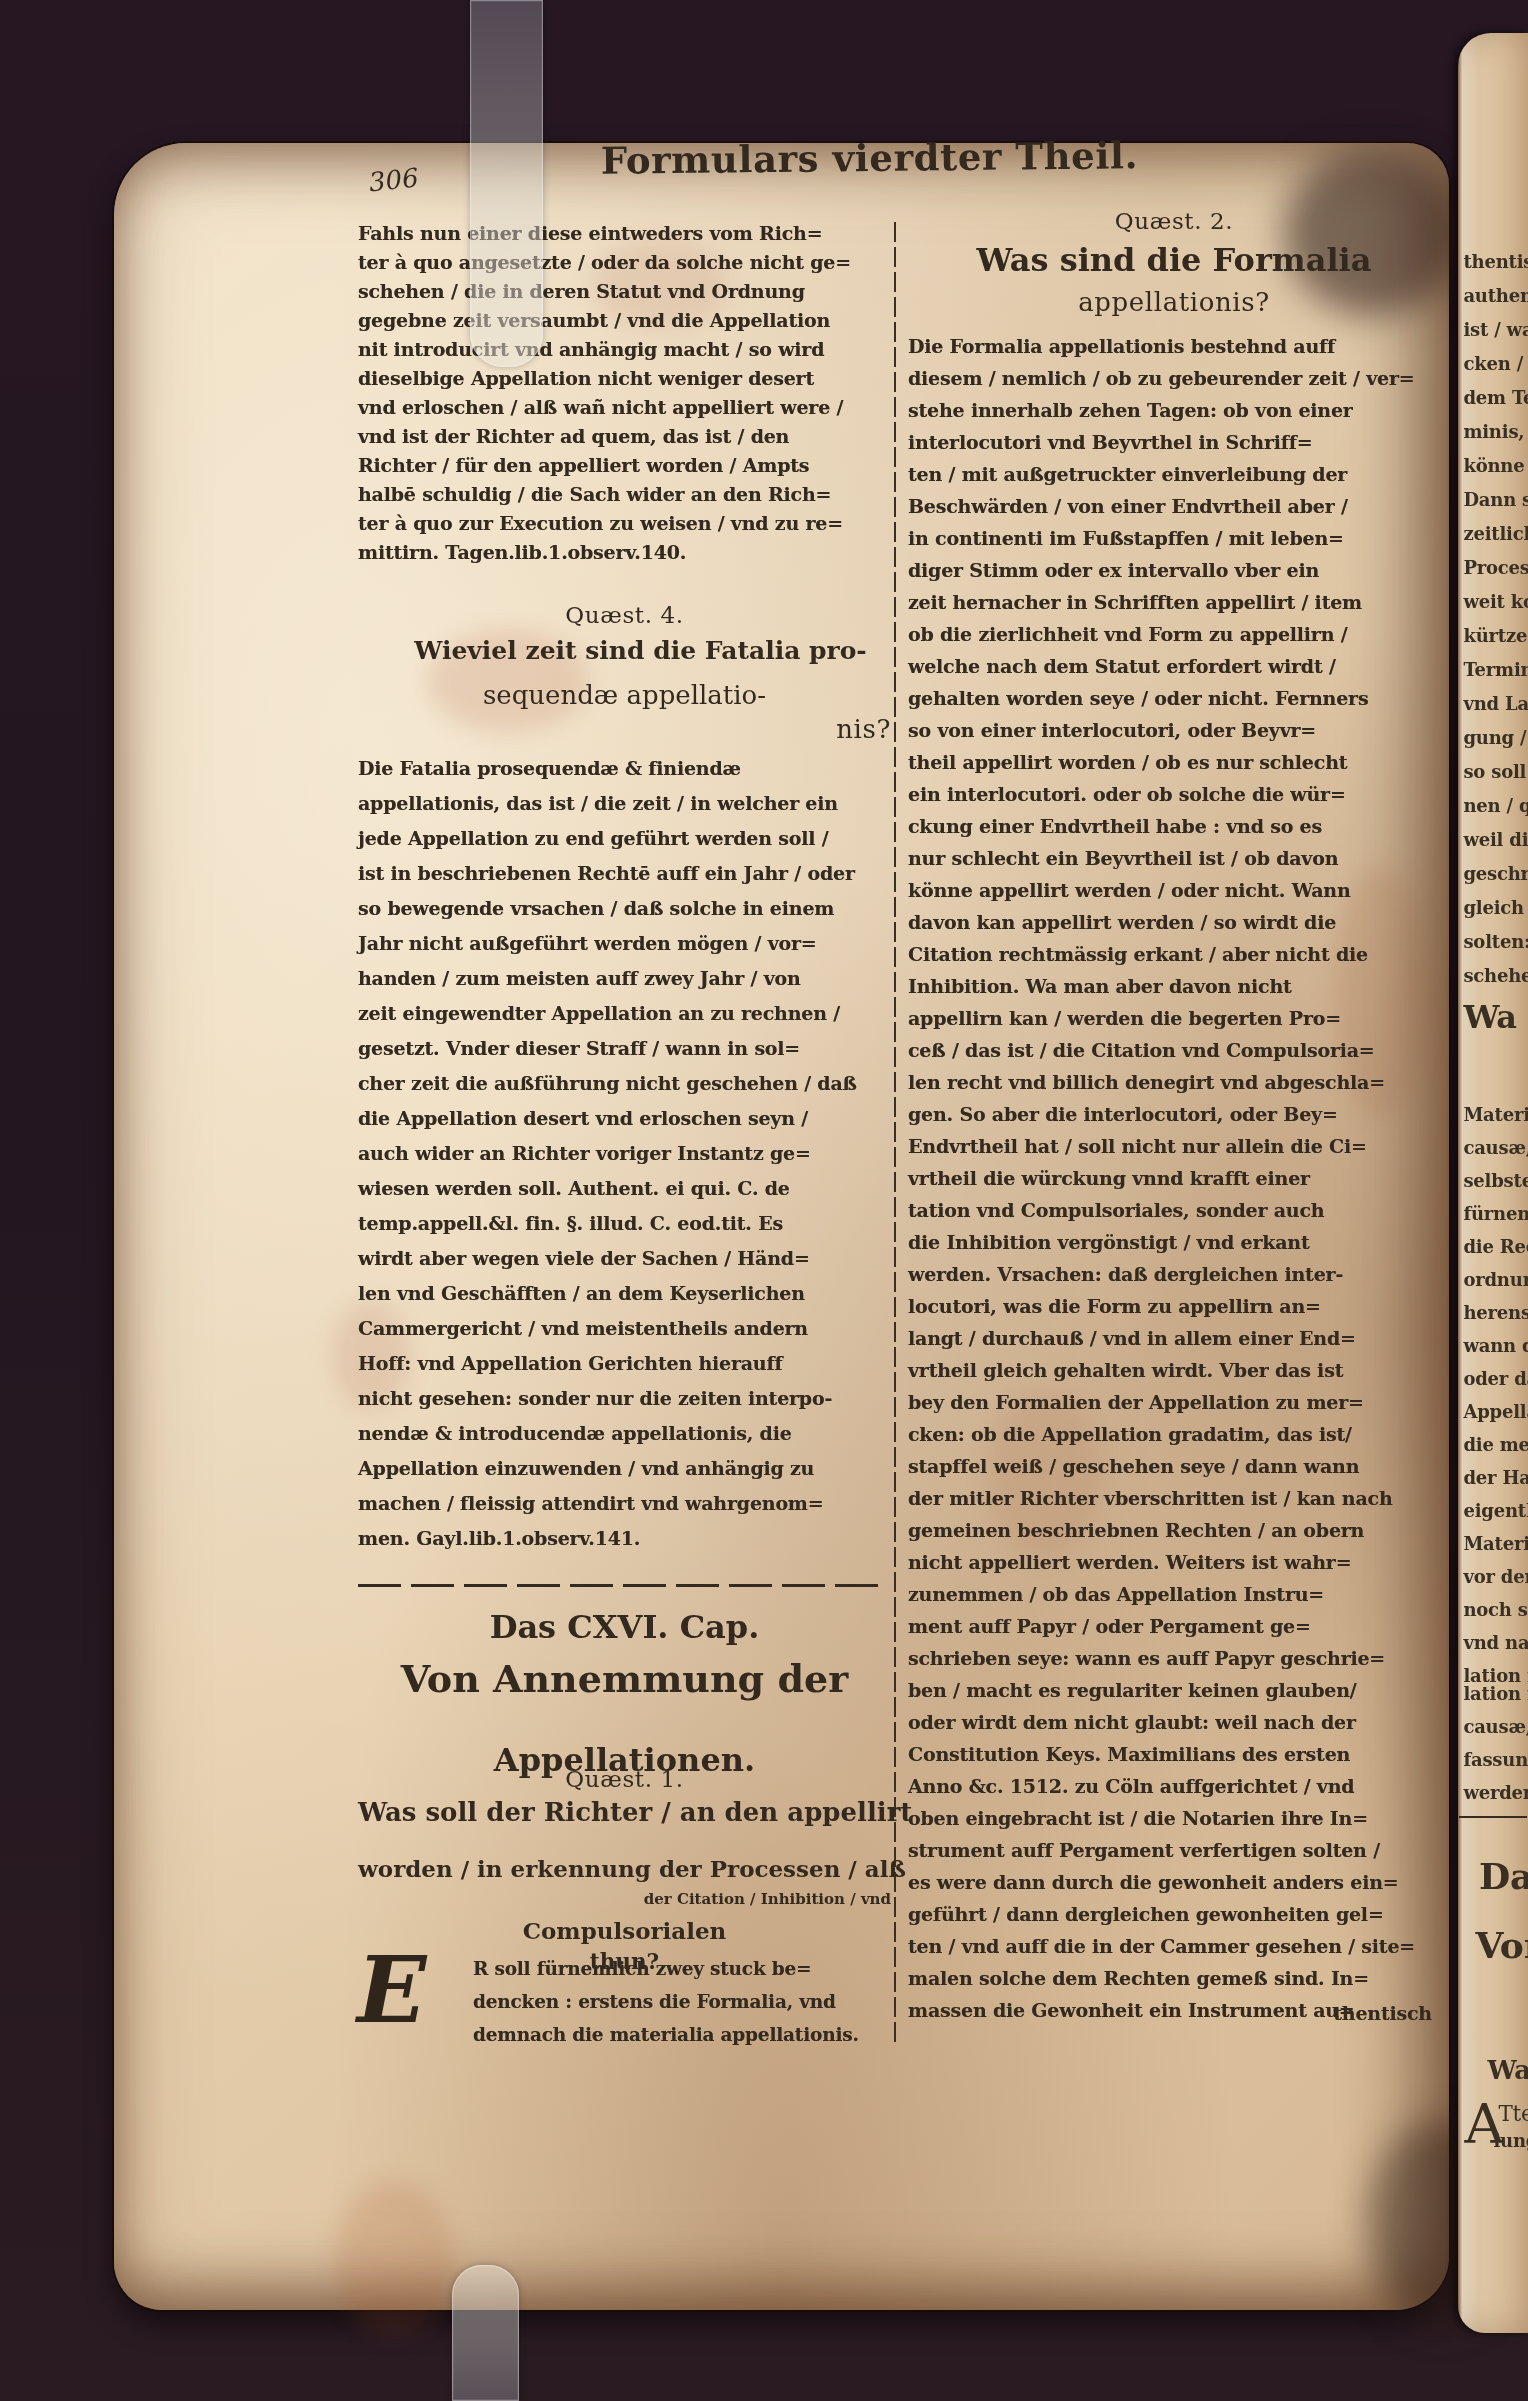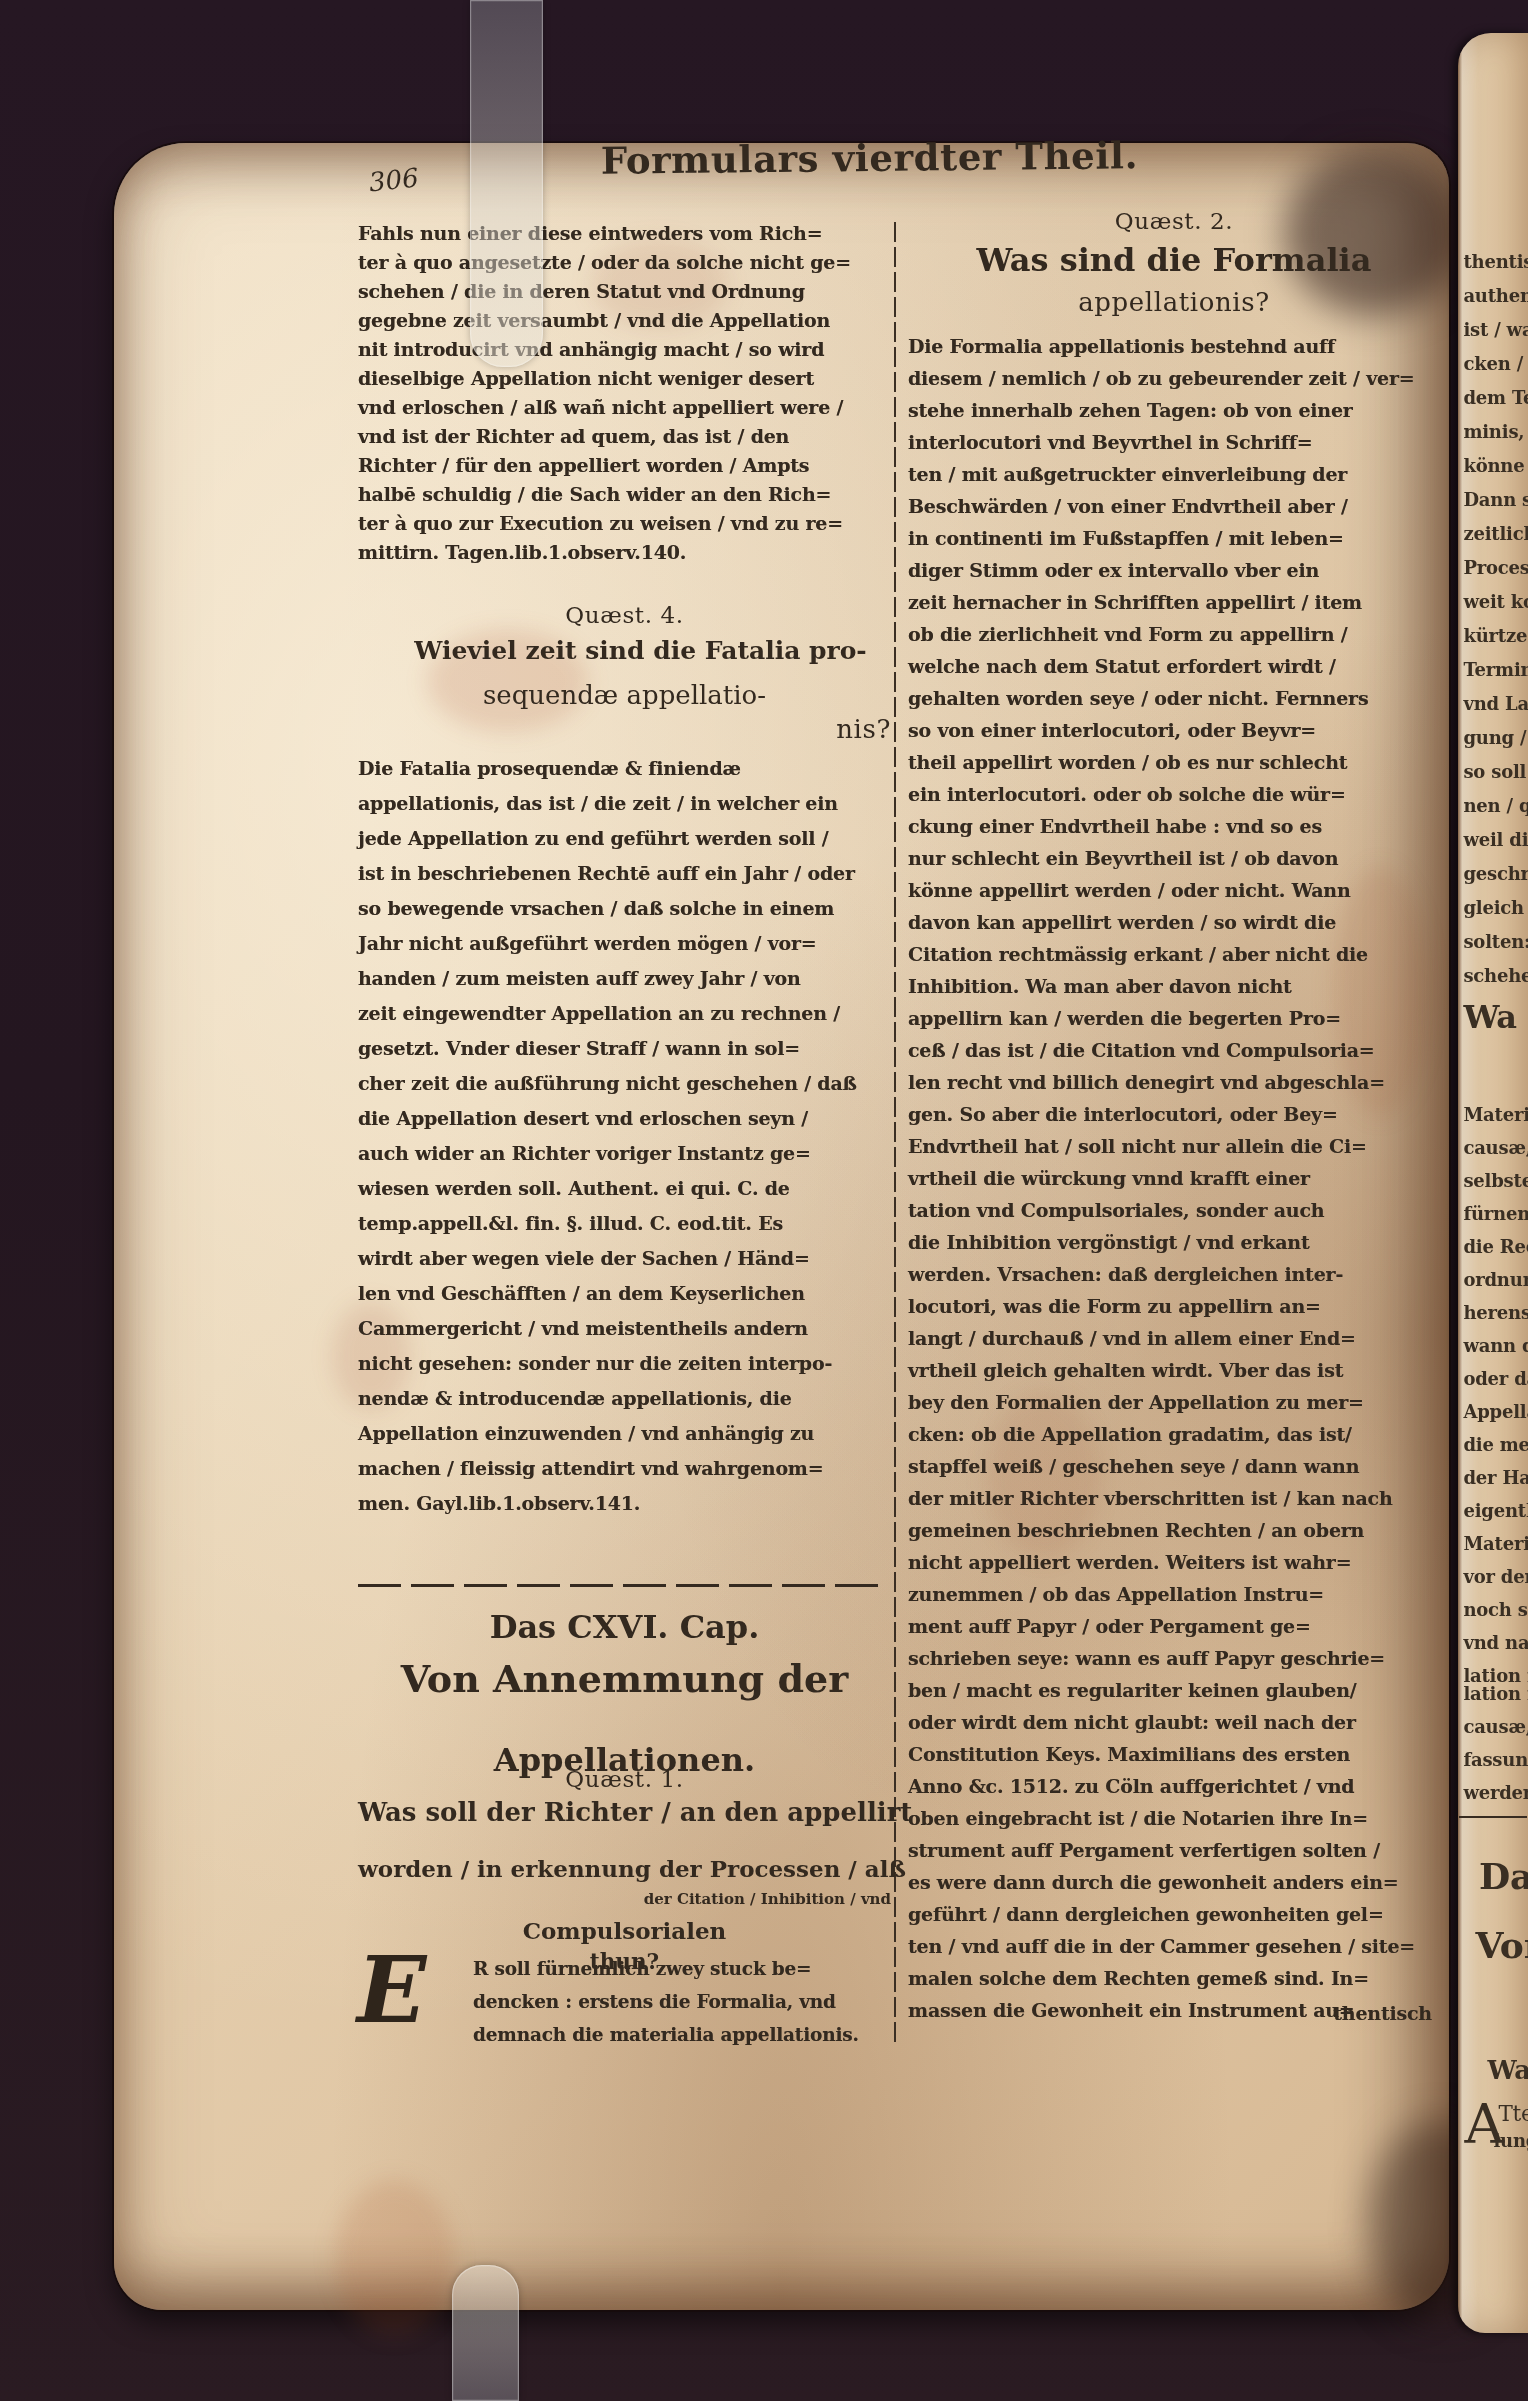--- a/index.html
+++ b/index.html
@@ -112,20 +112,21 @@
       <div class="line">zeit eingewendter Appellation an zu rechnen /</div>
       <div class="line">gesetzt.  Vnder dieser Straff / wann in sol=</div>
       <div class="line">cher zeit die außführung nicht geschehen / daß</div>
       <div class="line">die Appellation desert vnd erloschen seyn /</div>
       <div class="line">auch wider an Richter voriger Instantz ge=</div>
       <div class="line">wiesen werden soll.  Authent. ei qui. C. de</div>
       <div class="line">temp.appell.&amp;l. fin. §. illud. C. eod.tit.  Es</div>
       <div class="line">wirdt aber wegen viele der Sachen / Händ=</div>
       <div class="line">len vnd Geschäfften / an dem Keyserlichen</div>
       <div class="line">Cammergericht / vnd meistentheils andern</div>
+      <div class="line">Hoff: vnd Appellation Gerichten hierauff</div>
       <div class="line">nicht gesehen: sonder nur die zeiten interpo-</div>
       <div class="line">nendæ &amp; introducendæ appellationis, die</div>
       <div class="line">Appellation einzuwenden / vnd anhängig zu</div>
       <div class="line">machen / fleissig attendirt vnd wahrgenom=</div>
       <div class="line">men. Gayl.lib.1.observ.141.</div>
     </div>
 
   <div class="abs hrule" style="left:358px;top:1584px;width:528px;"></div>
 
   <div class="abs ink h-black center" style="left:358px;top:1608px;width:533px;font-size:32px;">Das CXVI. Cap.</div>

